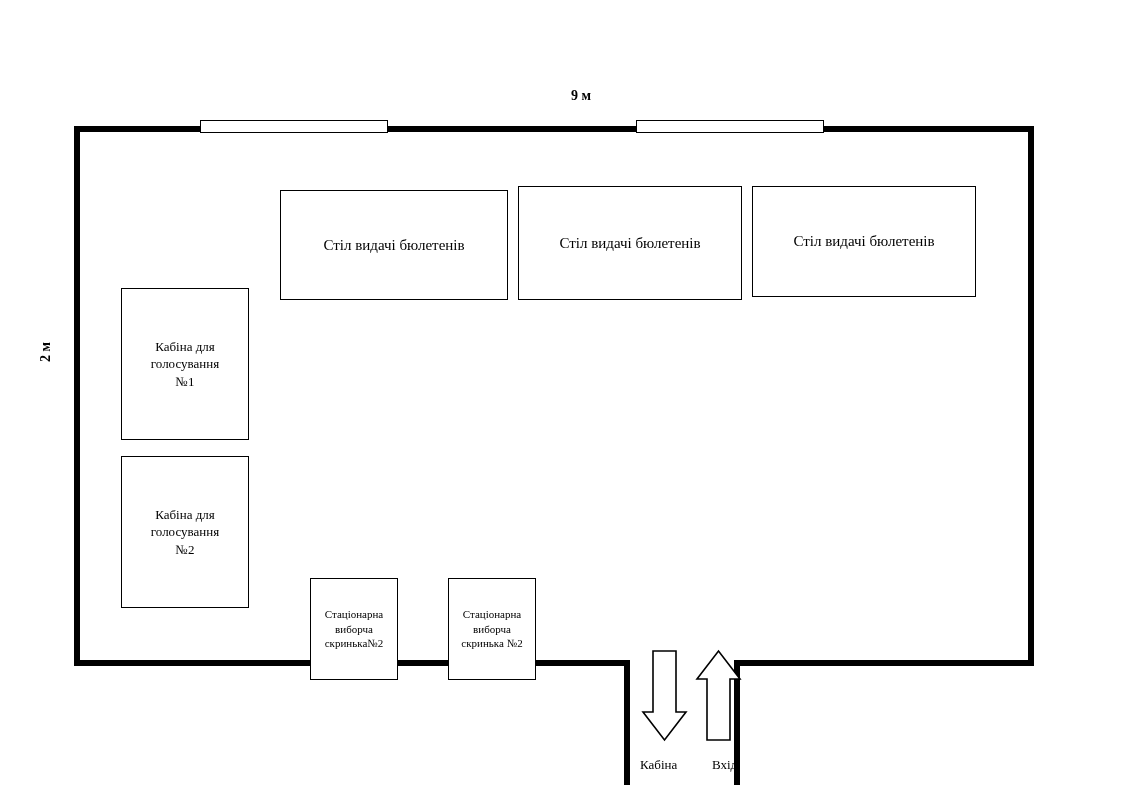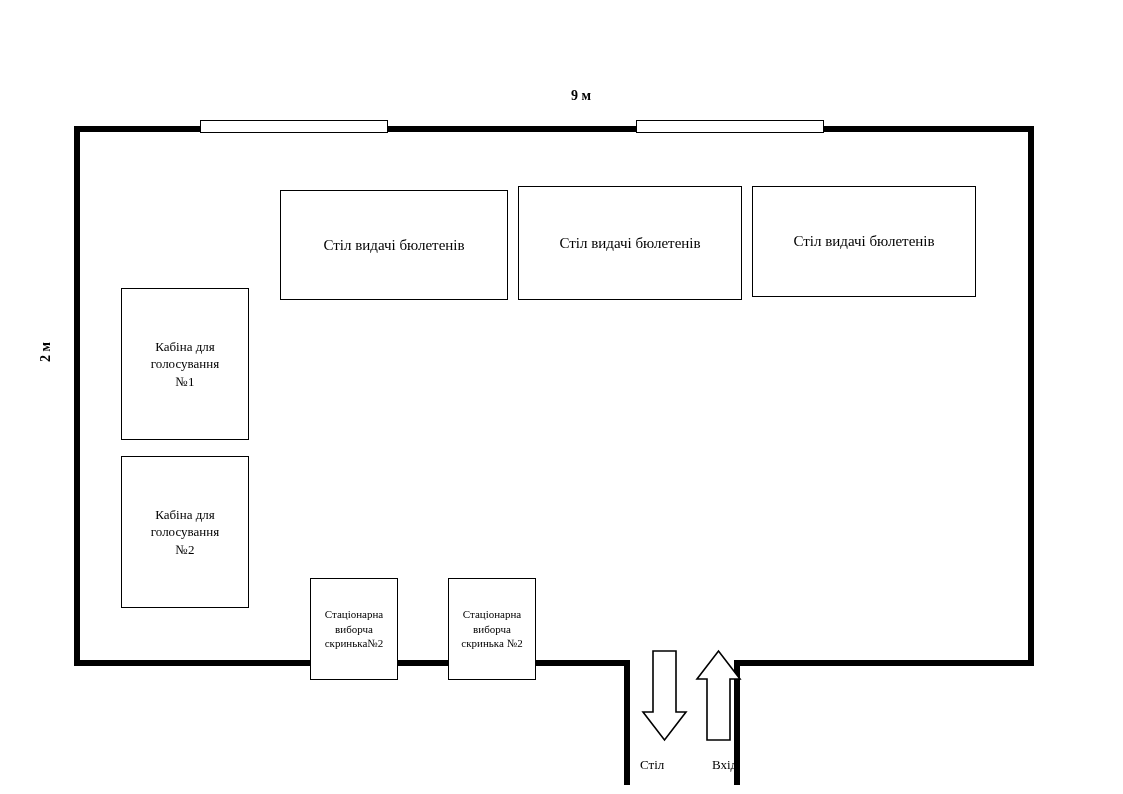--- a/index.html
+++ b/index.html
@@ -149,16 +149,16 @@
     </div>
   </div>
 
   <svg class="arrows" viewBox="0 0 1123 794">
 
     <polygon points="653,651 676,651 676,712 686,712 664.5,740 643,712 653,712" fill="#ffffff" stroke="#000000" stroke-width="1.6"></polygon>
 
     <polygon points="707,740 707,679 697,679 718.5,651 740,679 730,679 730,740" fill="#ffffff" stroke="#000000" stroke-width="1.6"></polygon>
   </svg>
 
-  <div class="arrow-label" style="left:640px; top:757px;">Стіл</div>
+  <div class="arrow-label" style="left:640px; top:757px;">Кабіна</div>
   <div class="arrow-label" style="left:712px; top:757px;">Вхід</div>
 
 </div>
 
 </body></html>

